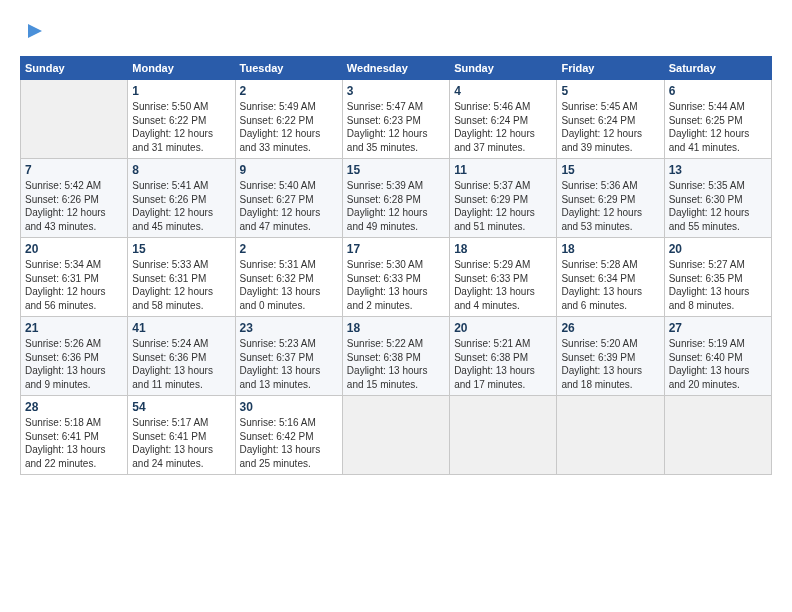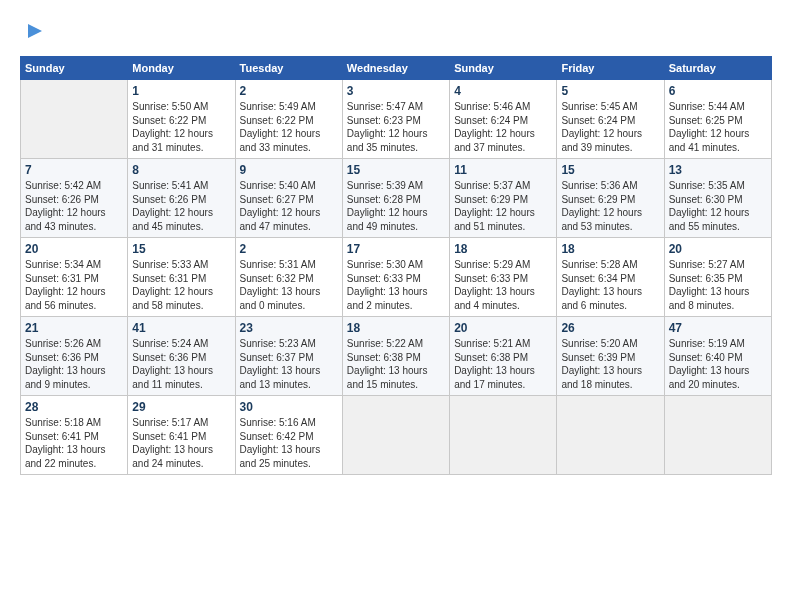--- a/index.html
+++ b/index.html
@@ -228,31 +228,31 @@
           </td>
           <td>
             <span class="day-num">20</span>
             <div class="day-detail">Sunrise: 5:21 AM<br>Sunset: 6:38 PM<br>Daylight: 13 hours and&nbsp;17 minutes.</div>
           </td>
           <td>
             <span class="day-num">26</span>
             <div class="day-detail">Sunrise: 5:20 AM<br>Sunset: 6:39 PM<br>Daylight: 13 hours and&nbsp;18 minutes.</div>
           </td>
           <td>
-            <span class="day-num">47</span>
+            <span class="day-num">27</span>
             <div class="day-detail">Sunrise: 5:19 AM<br>Sunset: 6:40 PM<br>Daylight: 13 hours and&nbsp;20 minutes.</div>
           </td>
         </tr>
         <tr>
           <td>
             <span class="day-num">28</span>
             <div class="day-detail">Sunrise: 5:18 AM<br>Sunset: 6:41 PM<br>Daylight: 13 hours and&nbsp;22 minutes.</div>
           </td>
           <td>
-            <span class="day-num">29</span>
+            <span class="day-num">54</span>
             <div class="day-detail">Sunrise: 5:17 AM<br>Sunset: 6:41 PM<br>Daylight: 13 hours and&nbsp;24 minutes.</div>
           </td>
           <td>
             <span class="day-num">30</span>
             <div class="day-detail">Sunrise: 5:16 AM<br>Sunset: 6:42 PM<br>Daylight: 13 hours and&nbsp;25 minutes.</div>
           </td>
           <td class="empty"></td>
           <td class="empty"></td>
           <td class="empty"></td>
           <td class="empty"></td>

